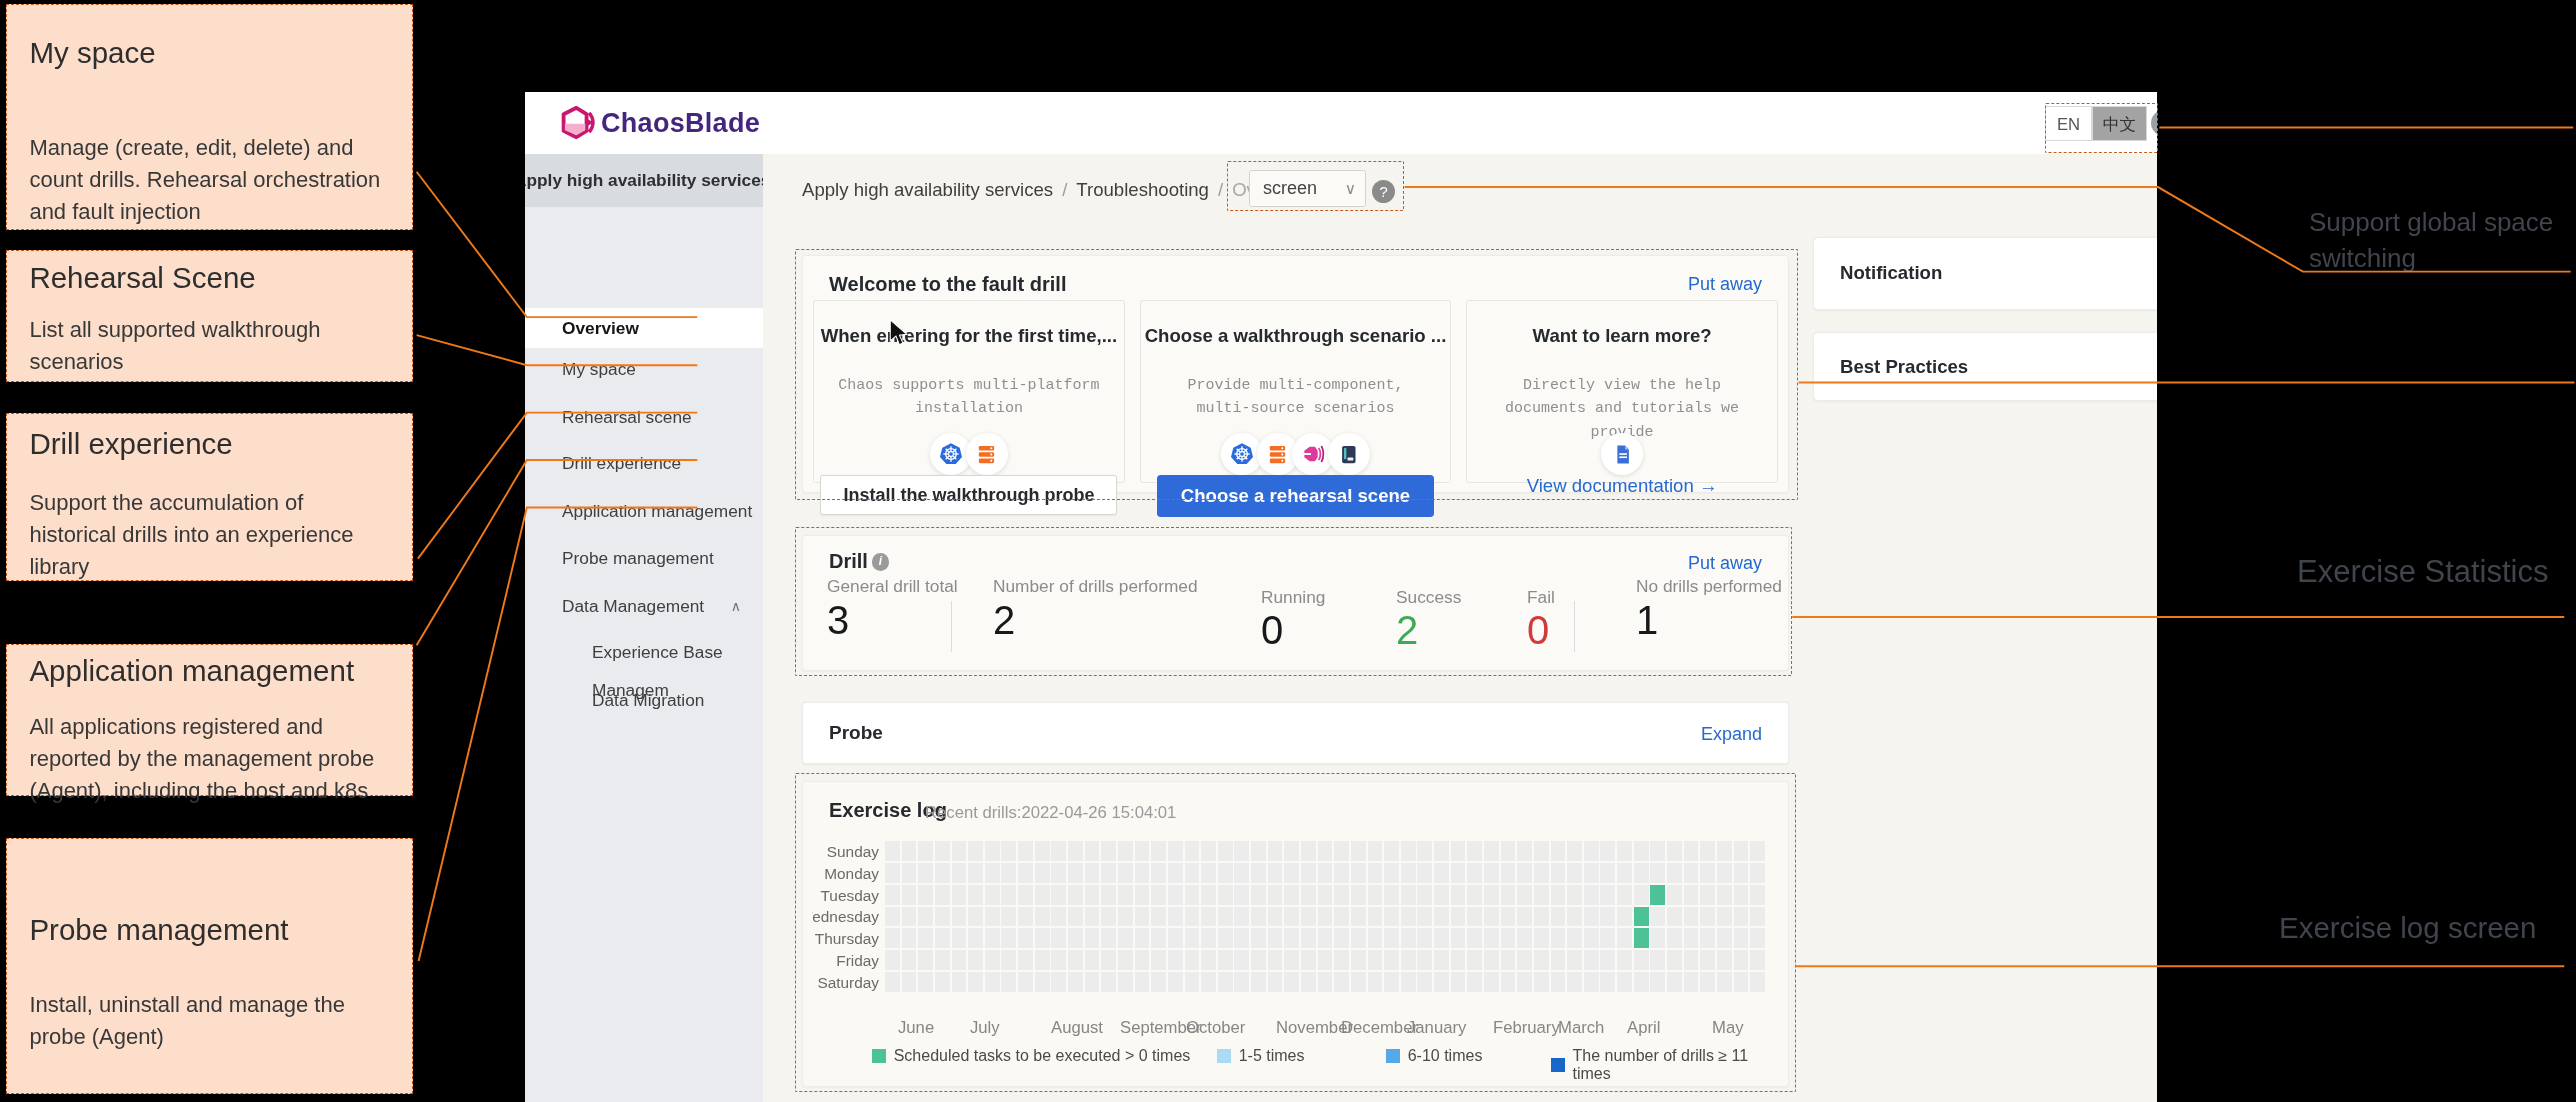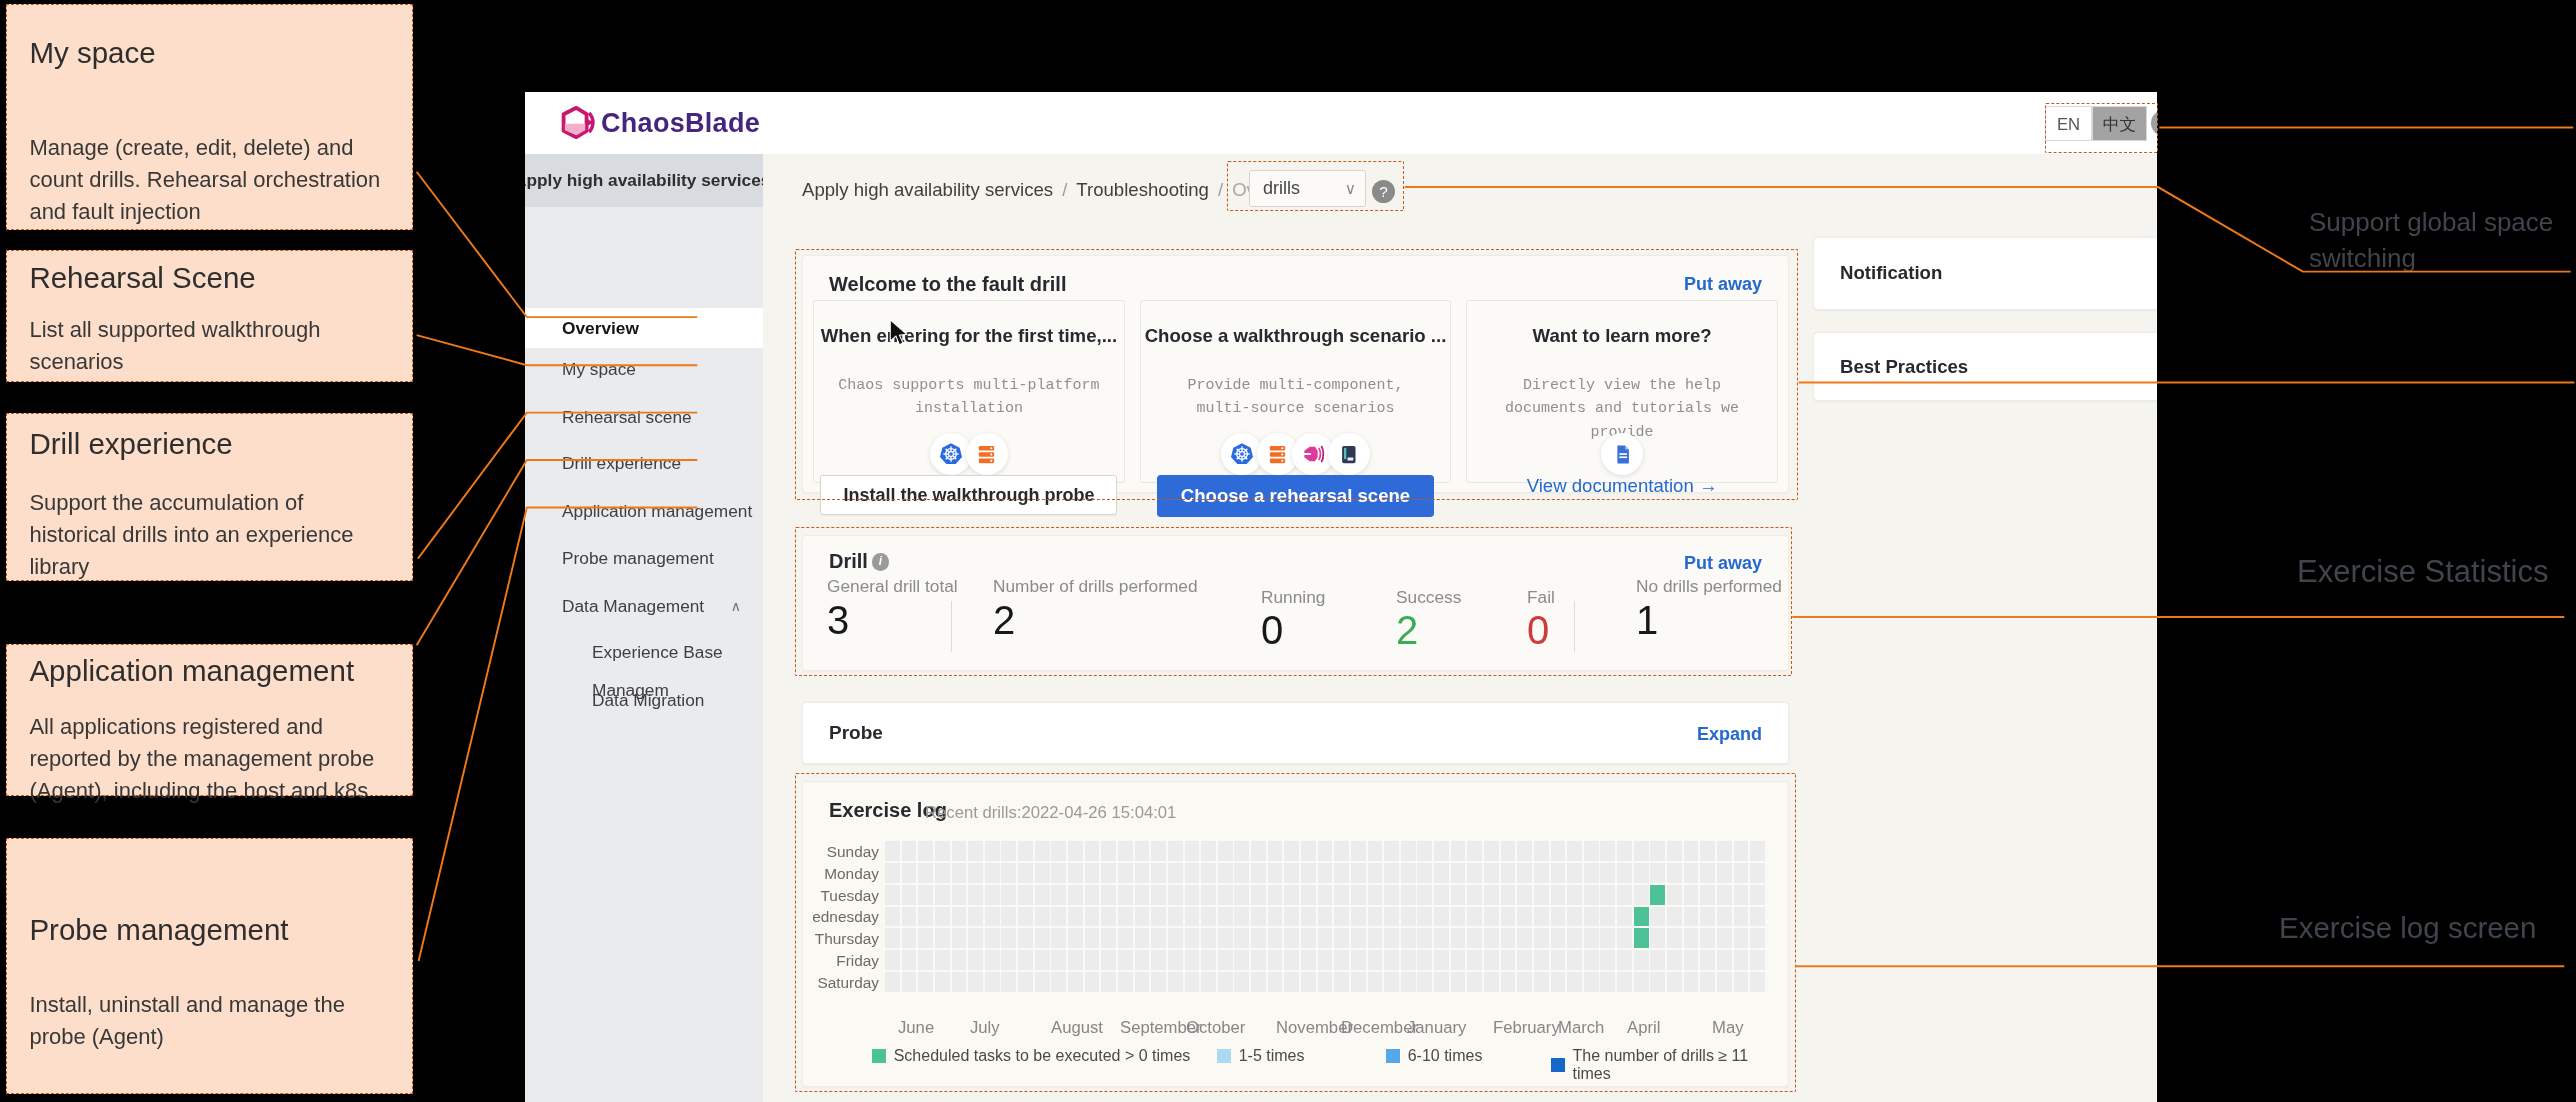--- a/index.html
+++ b/index.html
@@ -51,21 +51,21 @@
   .select-val{position:absolute;left:13px;top:0;line-height:35px;font-size:18px;color:#444;}
   .select-arrow{position:absolute;right:9px;top:0;line-height:35px;font-size:15.4px;color:#8a8a8a;}
   .help-circle{position:absolute;left:847px;top:88px;width:23px;height:23px;border-radius:50%;
                background:#8a8a8a;color:#fff;font-size:15.4px;line-height:23px;text-align:center;}
 
   .panel{position:absolute;background:#fbfaf6;border:0.6px solid #edece6;border-radius:3.8px;
          box-sizing:border-box;box-shadow:0 0.6px 1.3px rgba(27,31,35,.03);}
   .panel-white{position:absolute;background:#fff;border:0.6px solid #ececec;border-radius:3.8px;
          box-sizing:border-box;box-shadow:0 0.6px 1.9px rgba(27,31,35,.06);}
   .panel-title{font-size:20px;font-weight:700;color:#26292e;}
-  .blue-link{font-size:18px;font-weight:700;color:#2569d0;cursor:pointer;}
+  .blue-link{font-size:18px;font-weight:400;color:#2569d0;cursor:pointer;}
 
   
   .wel-row{position:absolute;left:10.3px;right:10.3px;top:44px;bottom:9px;display:flex;gap:15.4px;}
   .wcard{flex:1;background:#fbfaf6;border:0.6px solid #e7e5df;border-radius:2.6px;display:flex;
          flex-direction:column;align-items:center;padding-top:24px;box-sizing:border-box;}
   .wcard-title{font-size:18.6px;font-weight:700;color:#26292e;}
   .wcard-sub{margin-top:27px;width:88%;text-align:center;font-size:15px;color:#8f8f8f;line-height:1.55;min-height:54px;font-family:Liberation Mono, monospace;}
   .icon-row{display:flex;margin-top:5.1px;}
   .icon-circle{width:42px;height:42px;border-radius:50%;background:#fff;display:flex;align-items:center;
                justify-content:center;box-shadow:0 1.3px 5.1px rgba(0,0,0,.12);}
@@ -162,21 +162,21 @@
       <div class="nav-item sub" style="top:479px;">Experience Base Managem</div>
       <div class="nav-item sub" style="top:527px;">Data Migration</div>
     </div>
 
     <div class="content-bg"></div>
 
     <div class="crumbs">
       <span>Apply high availability services</span><span class="crumb-sep">/</span><span>Troubleshooting</span><span class="crumb-sep">/</span><span class="crumb-last">Overview</span>
     </div>
     <div class="select">
-      <span class="select-val">drills</span>
+      <span class="select-val">screen</span>
       <span class="select-arrow">∨</span>
     </div>
     <div class="help-circle">?</div>
 
     <div class="panel" style="left:277px;top:163px;width:987px;height:238px;">
       <div class="panel-title" style="position:absolute;left:26px;top:16.7px;">Welcome to the fault drill</div>
       <div class="blue-link" style="position:absolute;right:26px;top:18px;">Put away</div>
       <div class="wel-row">
         <div class="wcard">
           <div class="wcard-title">When entering for the first time,...</div>

